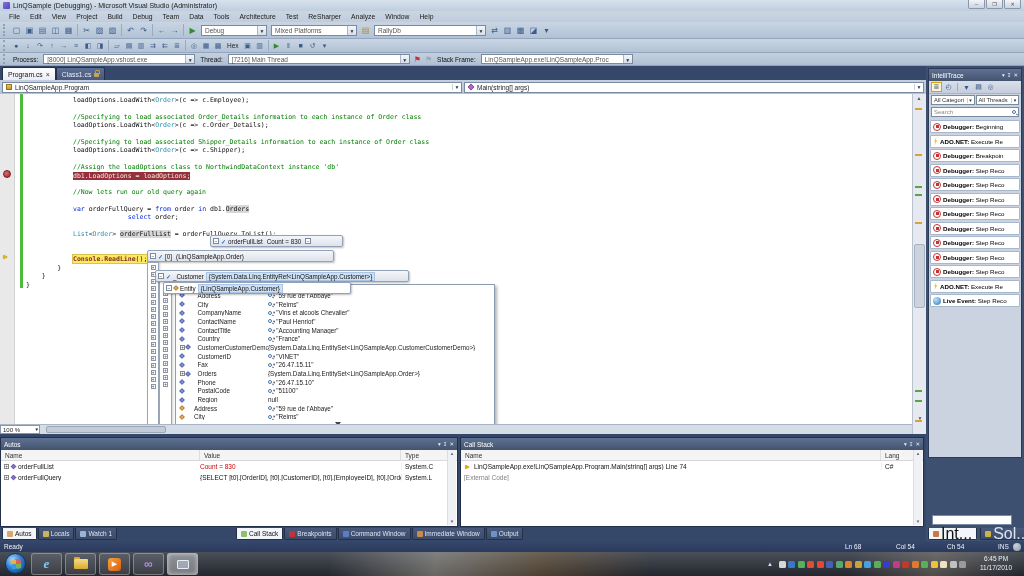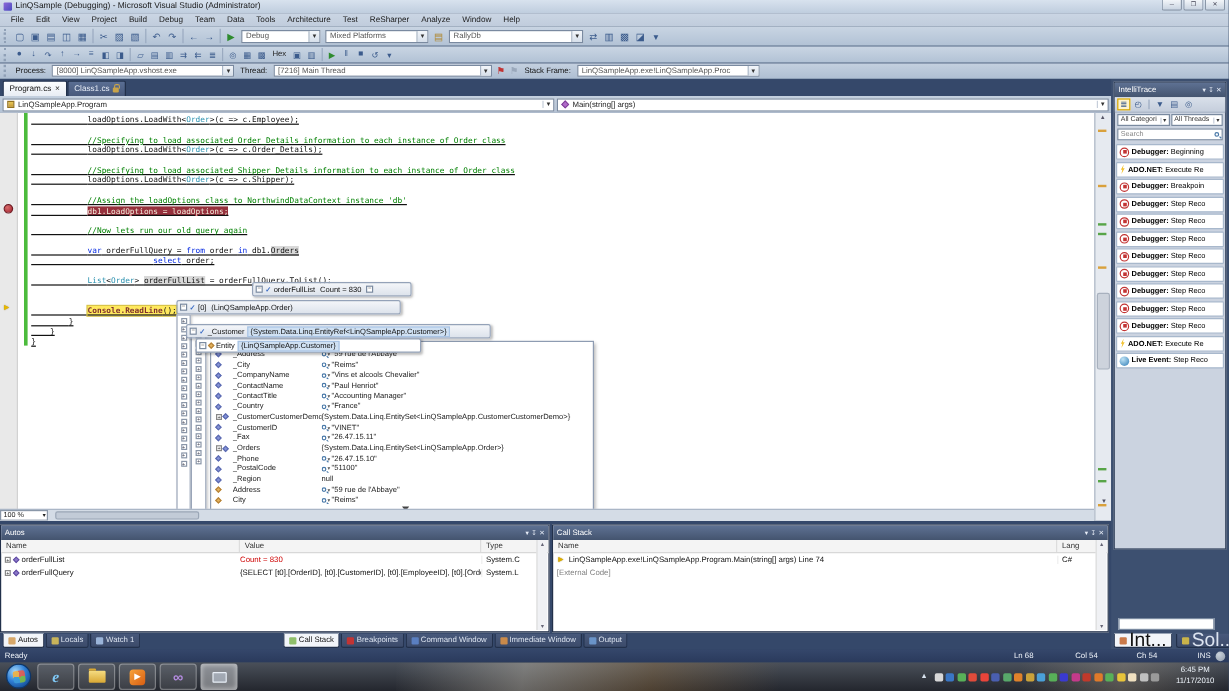--- a/index.html
+++ b/index.html
@@ -46,21 +46,21 @@
   .navcombo { background:#fff; border:1px solid #7A8AA0; height:11px; flex:1; display:flex; align-items:center; font-size:6.5px; color:#222; padding-left:3px; gap:3px; }
   .navcombo .dd { margin-left:auto; font-size:5px; color:#333; width:9px; text-align:center; border-left:1px solid #C6CEDA; }
   .csicon { width:6px; height:6px; background:linear-gradient(#E8C85A,#C89A30); border:1px solid #937220; }
   .methicon { width:6px; height:6px; background:#B06BC8; transform:rotate(45deg) scale(.8); border:1px solid #7E3E96; }
 
   
   #editor { position:absolute; left:0; top:28px; width:912px; height:340px; background:#fff; overflow:hidden; }
   #bp-gutter { position:absolute; left:0; top:0; width:15px; height:340px; background:#E9E9E9; border-right:1px solid #D2D2D2; }
   #changebar { position:absolute; left:20px; top:0; width:3px; height:194px; background:#4CBB3C; }
   #code { position:absolute; left:26px; top:2px; font-family:"DejaVu Sans Mono",monospace; font-size:6.5px; line-height:8.4px; white-space:pre; color:#111; }
-  .cl { height:8.4px;text-decoration:underline; }
+  .cl { height:8.4px; }
   .s-p{color:#111} .s-k{color:#0026E0} .s-t{color:#2B91AF} .s-c{color:#008000}
   .s-ref{color:#111;background:#D8D8D8} .s-tu{color:#2B91AF}
   .s-bpt{color:#F2E9D8} .s-curt{color:#7E2E2E;font-weight:bold}
   .l-bp .hlw { background:#96303C; }
   .l-cur .hlw { background:#FFE95E; box-shadow:0 0 0 1px #D8C44A; }
   #bpdot { position:absolute; left:3px; top:76px; width:8px; height:8px; border-radius:50%; background:radial-gradient(circle at 35% 30%,#D96A6A,#A32531); border:1px solid #6E1A22; }
   #curarrow { position:absolute; left:2px; top:159px; font-size:7px; color:#E8B800; text-shadow:0 0 1px #8a6d00; }
 
   #ed-bottom { position:absolute; left:0; bottom:0; width:912px; height:10px; background:#D4DCE6; border-top:1px solid #AAB6C6; display:flex; align-items:center; }
   .zoombox { width:40px; height:9px; background:#fff; border:1px solid #8A97A8; font-size:6px; color:#222; padding-left:2px; display:flex; align-items:center; }

